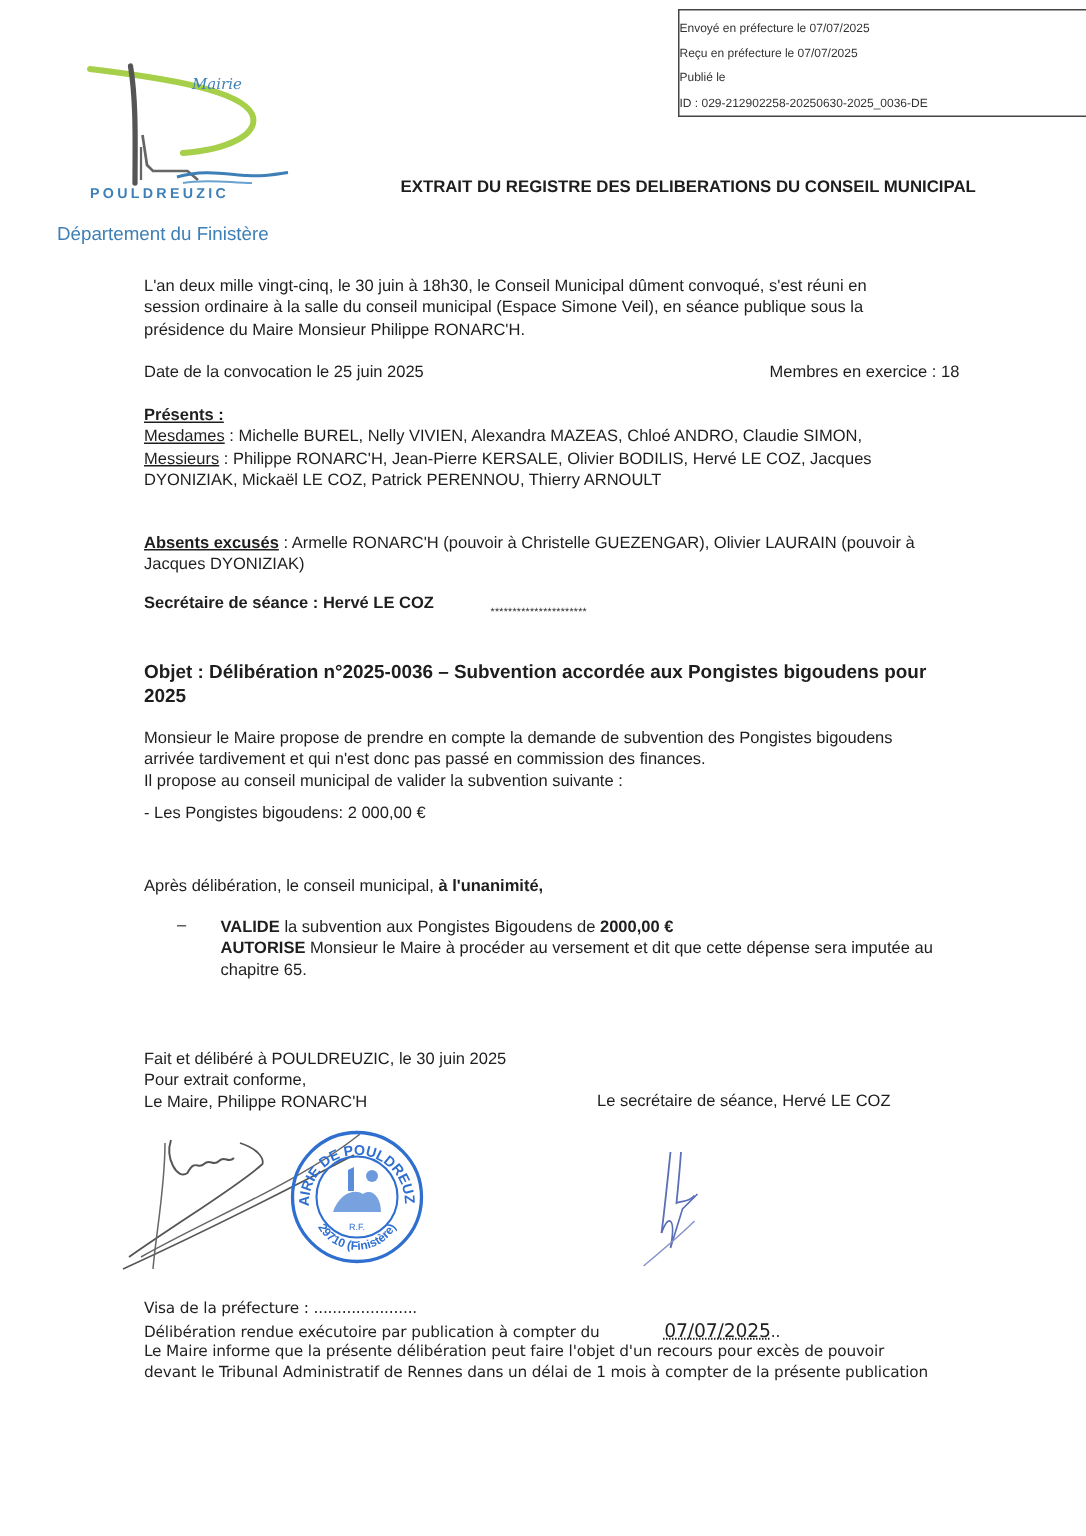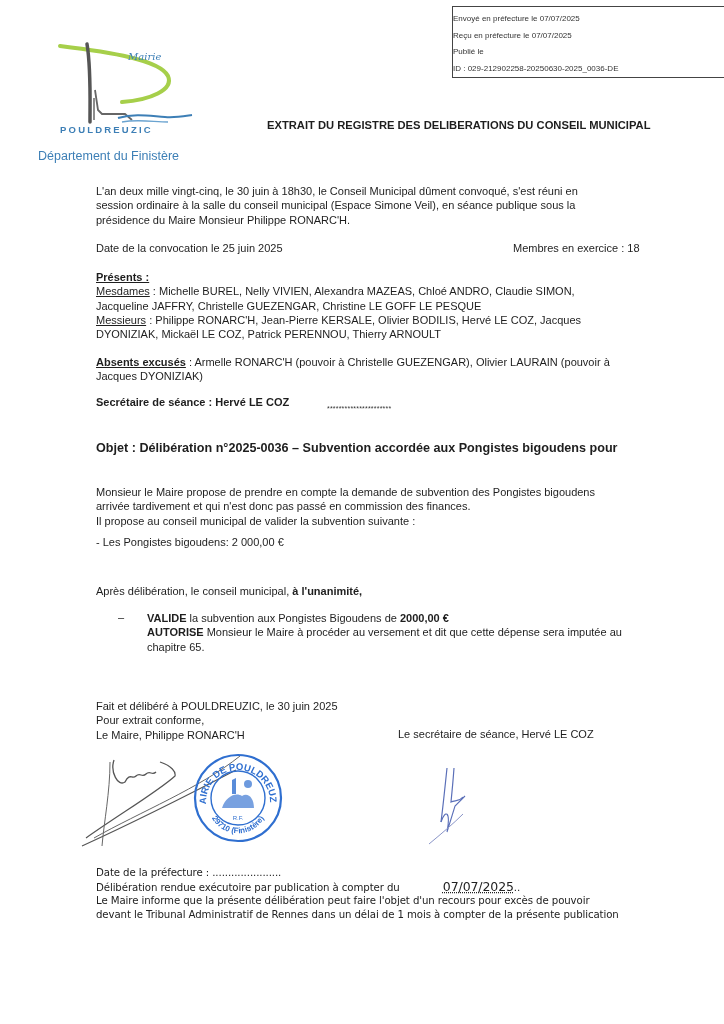--- a/index.html
+++ b/index.html
@@ -53,37 +53,37 @@
   <div>session ordinaire à la salle du conseil municipal (Espace Simone Veil), en séance publique sous la</div>
   <div>présidence du Maire Monsieur Philippe RONARC'H.</div>
 </div>
 
 <div class="abs para nowrap" style="top:241px;">Date de la convocation le 25 juin 2025</div>
 <div class="abs nowrap" style="left:513px; top:241px; font-size:11px; line-height:14.3px;">Membres en exercice : 18</div>
 
 <div class="abs para nowrap" style="top:270px;">
   <div class="b u">Présents :</div>
   <div><span class="u">Mesdames</span><span> : Michelle BUREL, Nelly VIVIEN, Alexandra MAZEAS, Chloé ANDRO, Claudie SIMON,</span></div>
-  <div>Jacqueline JAFFRY, Christelle GUEZENGAR, Christine LE GOFF LE PESQUE</div>
   <div><span class="u">Messieurs</span><span> : Philippe RONARC'H, Jean-Pierre KERSALE, Olivier BODILIS, Hervé LE COZ, Jacques</span></div>
   <div>DYONIZIAK, Mickaël LE COZ, Patrick PERENNOU, Thierry ARNOULT</div>
 </div>
 
 <div class="abs para nowrap" style="top:355px;">
   <div><span class="b u">Absents excusés</span><span> : Armelle RONARC'H (pouvoir à Christelle GUEZENGAR), Olivier LAURAIN (pouvoir à</span></div>
   <div>Jacques DYONIZIAK)</div>
 </div>
 
 <div class="abs para nowrap b" style="top:395px;">
   <span>Secrétaire de séance : </span><span>Hervé LE COZ</span>
 </div>
 <div class="abs stars">**********************</div>
 
 <div class="abs objet nowrap">
   <div>Objet : Délibération n°2025-0036 – Subvention accordée aux Pongistes bigoudens pour</div>
+  <div>2025</div>
 </div>
 
 <div class="abs para nowrap" style="top:485px;">
   <div>Monsieur le Maire propose de prendre en compte la demande de subvention des Pongistes bigoudens</div>
   <div>arrivée tardivement et qui n'est donc pas passé en commission des finances.</div>
   <div>Il propose au conseil municipal de valider la subvention suivante :</div>
 </div>
 <div class="abs para nowrap" style="top:535px;">- Les Pongistes bigoudens: 2 000,00 €</div>
 
 <div class="abs para nowrap" style="top:584px;">
@@ -128,17 +128,17 @@
 </svg>
 
 <svg class="abs" style="left:425px; top:762px; width:60px; height:85px;" viewBox="0 0 60 85">
   <path d="M22 6 C 20 25, 18 45, 16 60" fill="none" stroke="#5a6fb8" stroke-width="1.2"></path>
   <path d="M29 6 C 28 20, 27 30, 26 40 C 30 38, 34 40, 38 35" fill="none" stroke="#5a6fb8" stroke-width="1.2"></path>
   <path d="M16 60 C 20 48, 26 48, 22 70 L 30 44 L 40 34" fill="none" stroke="#5a6fb8" stroke-width="1.1"></path>
   <path d="M4 82 C 16 72, 28 62, 38 52" fill="none" stroke="#8a95c8" stroke-width="1"></path>
 </svg>
 
 <div class="abs footer">
-  <div>Date de la préfecture : ......................</div>
+  <div>Visa de la préfecture : ......................</div>
   <div><span>Délibération rendue exécutoire par publication à compter du </span><span class="dotted-date">07/07/2025</span><span>..</span></div>
   <div>Le Maire informe que la présente délibération peut faire l'objet d'un recours pour excès de pouvoir</div>
   <div>devant le Tribunal Administratif de Rennes dans un délai de 1 mois à compter de la présente publication</div>
 </div>
 
 </body></html>

